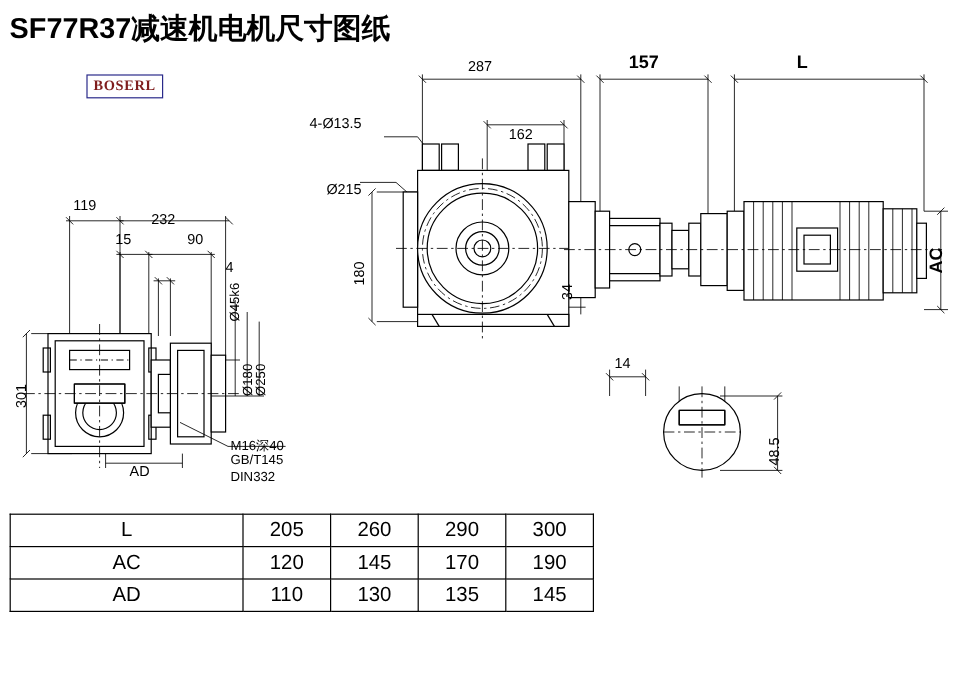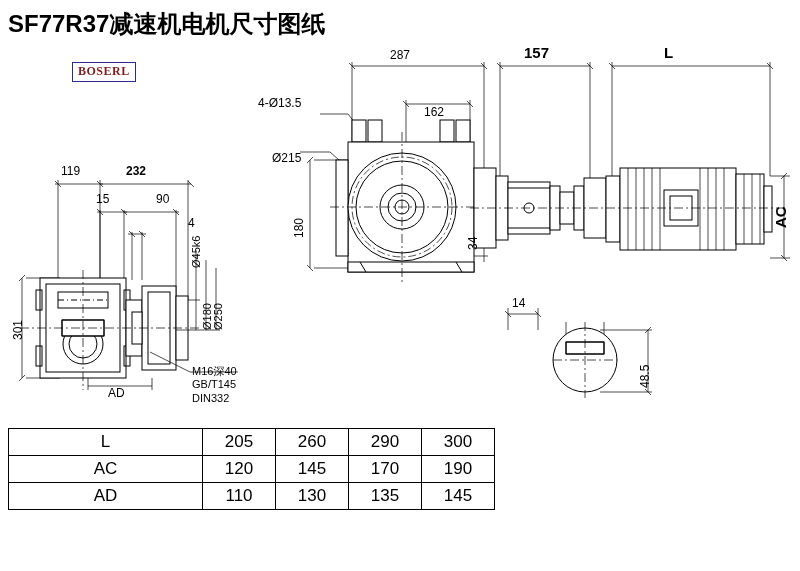--- a/index.html
+++ b/index.html
@@ -278,21 +278,21 @@
       <line x1="566" y1="342" x2="604" y2="342"></line>
       <line x1="566" y1="354" x2="604" y2="354"></line>
       <line x1="566" y1="342" x2="566" y2="354"></line>
       <line x1="604" y1="342" x2="604" y2="354"></line>
       <line x1="553" y1="360" x2="617" y2="360" stroke-dasharray="9 3 2 3" stroke-width="0.7"></line>
       <line x1="585" y1="322" x2="585" y2="398" stroke-dasharray="9 3 2 3" stroke-width="0.7"></line>
     </g>
   </svg>
 
   <div class="dim" style="left:61px;top:164px;">119</div>
-  <div class="dim" style="left:126px;top:164px;font-weight:bold;">232</div>
+  <div class="dim" style="left:126px;top:176px;">232</div>
   <div class="dim" style="left:96px;top:192px;">15</div>
   <div class="dim" style="left:156px;top:192px;">90</div>
   <div class="dim" style="left:188px;top:216px;">4</div>
   <div class="dim vert" style="left:11px;top:340px;">301</div>
   <div class="dim" style="left:108px;top:386px;">AD</div>
   <div class="dim vert small" style="left:190px;top:268px;">Ø45k6</div>
   <div class="dim vert small" style="left:201px;top:330px;">Ø180</div>
   <div class="dim vert small" style="left:212px;top:330px;">Ø250</div>
   <div class="dim small" style="left:192px;top:364px;">M16深40</div>
   <div class="dim small" style="left:192px;top:378px;">GB/T145</div>

